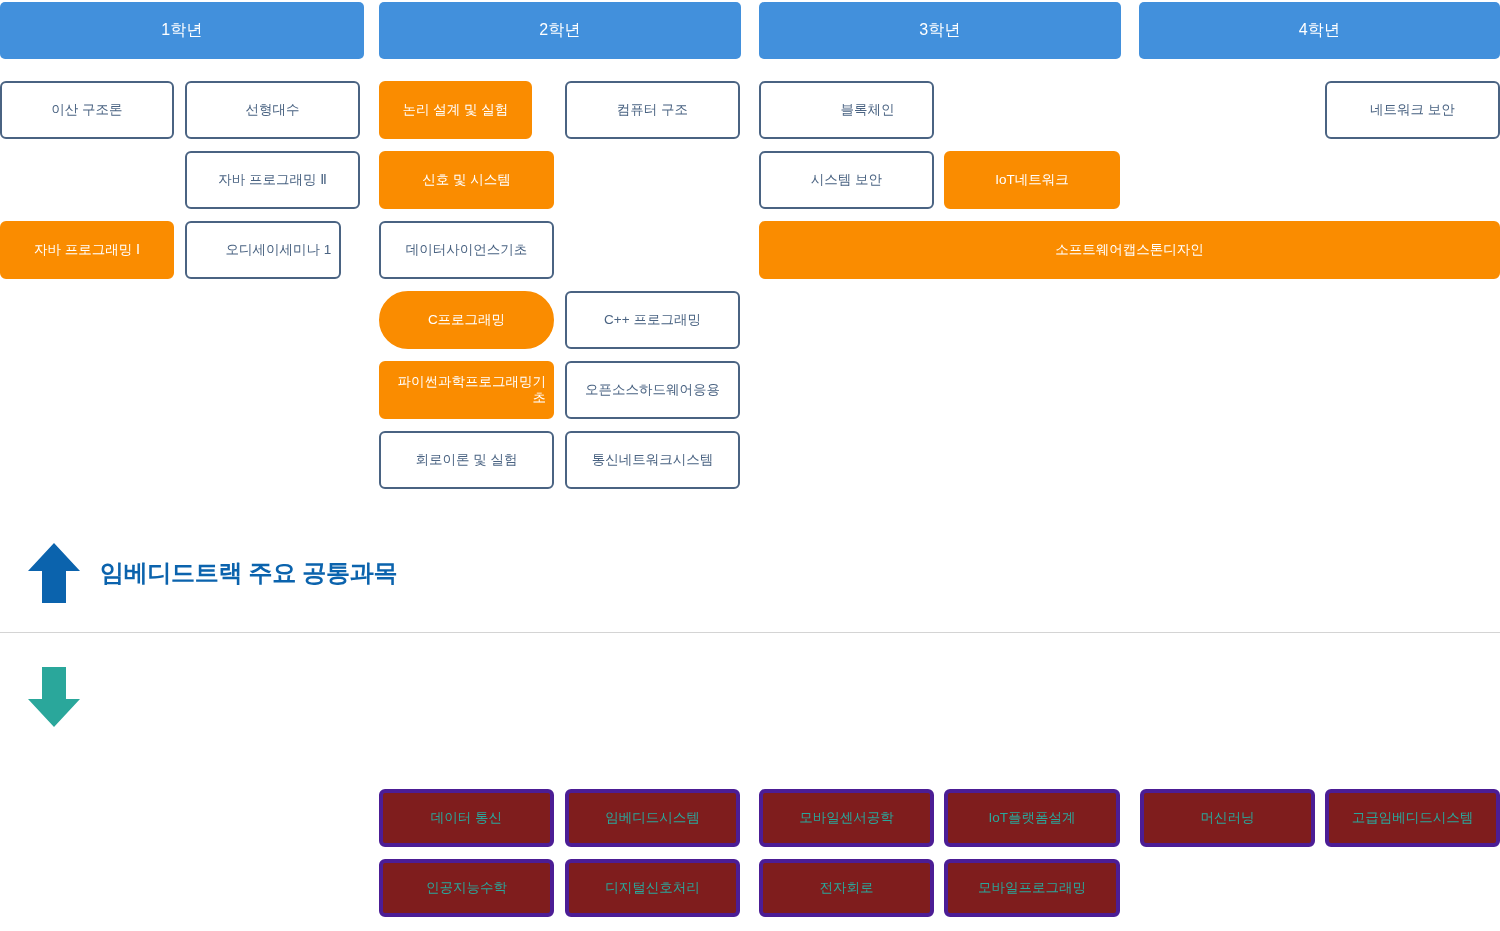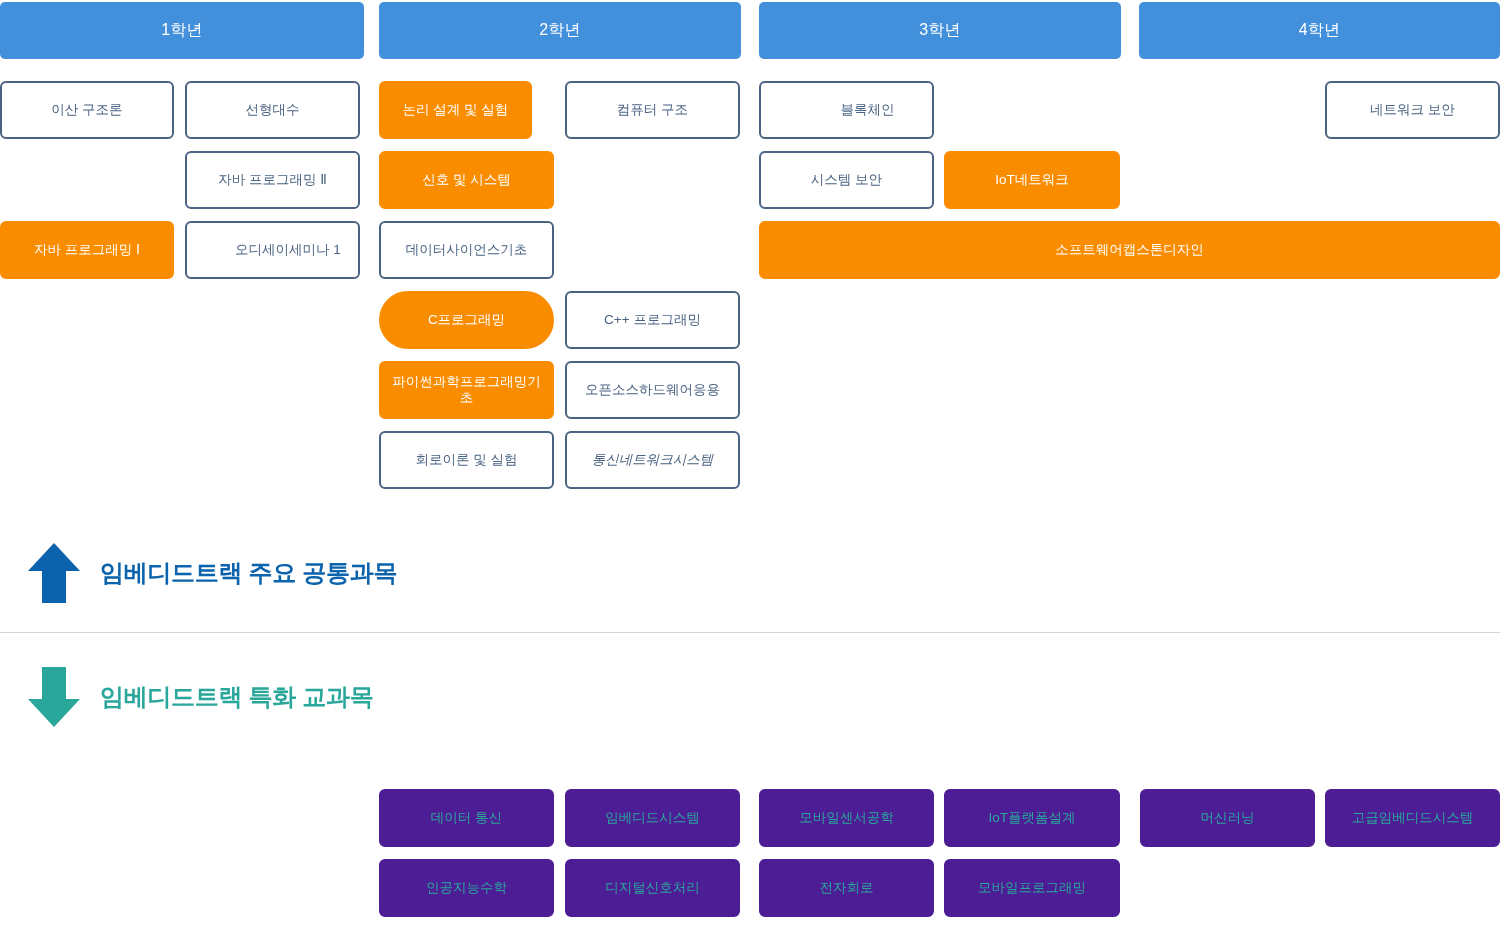--- a/index.html
+++ b/index.html
@@ -39,38 +39,38 @@
 
   
   .course {
     position: absolute;
     height: 58px;
     border-radius: 6px;
     box-sizing: border-box;
     display: flex;
     align-items: center;
     justify-content: center;
-    text-align: center;
+    text-align: right;
     font-size: 13.5px;
     line-height: 1.2;
     padding: 0 6px;
   }
   .course.plain {
     border: 2px solid #4a6382;
     background: #ffffff;
     color: #4a6382;
   }
   .course.filled {
     border: 2px solid #fa8c00;
     background: #fa8c00;
     color: #ffffff;
   }
   .course.teal {
     border: 4px solid #4c1d95;
-    background: #4c1d95;
+    background: #7f1d1d;
     color: #2aa79b;
   }
 
   
   .legend-row {
     position: absolute;
     display: flex;
     align-items: center;
   }
   .legend-label {
@@ -106,31 +106,31 @@
       <div class="year-header" style="left: 379px; width: 362px; top: 2px;">2학년</div>
       <div class="year-header" style="left: 759px; width: 362px; top: 2px;">3학년</div>
       <div class="year-header" style="left: 1139px; width: 361px; top: 2px;">4학년</div>
     </div>
 
   <div id="common-courses">
       <div class="course plain" style="left: 0px; top: 81px; width: 174px;">이산 구조론</div>
       <div class="course plain" style="left: 185px; top: 81px; width: 175px;">선형대수</div>
       <div class="course plain" style="left: 185px; top: 151px; width: 175px;">자바 프로그래밍 Ⅱ</div>
       <div class="course filled" style="left: 0px; top: 221px; width: 174px;">자바 프로그래밍 Ⅰ</div>
-      <div class="course plain" style="left: 185px; top: 221px; width: 175px; padding-left: 37px;">오디세이세미나 1</div>
+      <div class="course plain" style="left: 185px; top: 221px; width: 156px; padding-left: 37px;">오디세이세미나 1</div>
       <div class="course filled" style="left: 379px; top: 81px; width: 153px;">논리 설계 및 실험</div>
       <div class="course plain" style="left: 565px; top: 81px; width: 175px;">컴퓨터 구조</div>
       <div class="course filled" style="left: 379px; top: 151px; width: 175px;">신호 및 시스템</div>
       <div class="course plain" style="left: 379px; top: 221px; width: 175px;">데이터사이언스기초</div>
       <div class="course filled" style="left: 379px; top: 291px; width: 175px; border-radius: 29px;">C프로그래밍</div>
       <div class="course plain" style="left: 565px; top: 291px; width: 175px;">C++ 프로그래밍</div>
       <div class="course filled" style="left: 379px; top: 361px; width: 175px;">파이썬과학프로그래밍기초</div>
       <div class="course plain" style="left: 565px; top: 361px; width: 175px;">오픈소스하드웨어응용</div>
       <div class="course plain" style="left: 379px; top: 431px; width: 175px;">회로이론 및 실험</div>
-      <div class="course plain" style="left: 565px; top: 431px; width: 175px; font-style: italic;">통신네트워크시스템</div>
+      <div class="course plain" style="left: 565px; top: 431px; width: 175px;">통신네트워크시스템</div>
       <div class="course plain" style="left: 759px; top: 81px; width: 175px; padding-left: 48px;">블록체인</div>
       <div class="course plain" style="left: 759px; top: 151px; width: 175px;">시스템 보안</div>
       <div class="course filled" style="left: 944px; top: 151px; width: 176px; border-radius: 6px;">IoT네트워크</div>
       <div class="course filled" style="left: 759px; top: 221px; width: 741px;">소프트웨어캡스톤디자인</div>
       <div class="course plain" style="left: 1325px; top: 81px; width: 175px;">네트워크 보안</div>
     </div>
 
   <div class="legend-row" style="left:26px; top:541px;">
     <span class="arrow">
       <svg viewBox="0 0 56 64" width="56" height="64" aria-hidden="true">
@@ -141,21 +141,20 @@
   </div>
 
   <div class="divider" style="top:632px;"></div>
 
   <div class="legend-row" style="left:26px; top:665px;">
     <span class="arrow">
       <svg viewBox="0 0 56 64" width="56" height="64" aria-hidden="true">
         <path d="M28 62 L54 34 L40 34 L40 2 L16 2 L16 34 L2 34 Z" fill="#2aa79b"></path>
       </svg>
     </span>
-    <span class="legend-label down">임베디드트랙 특화 교과목</span>
   </div>
 
   <div id="specialized-courses">
       <div class="course teal" style="left: 379px; top: 789px; width: 175px;">데이터 통신</div>
       <div class="course teal" style="left: 565px; top: 789px; width: 175px;">임베디드시스템</div>
       <div class="course teal" style="left: 759px; top: 789px; width: 175px;">모바일센서공학</div>
       <div class="course teal" style="left: 944px; top: 789px; width: 176px;">IoT플랫폼설계</div>
       <div class="course teal" style="left: 1140px; top: 789px; width: 175px;">머신러닝</div>
       <div class="course teal" style="left: 1325px; top: 789px; width: 175px;">고급임베디드시스템</div>
       <div class="course teal" style="left: 379px; top: 859px; width: 175px;">인공지능수학</div>

